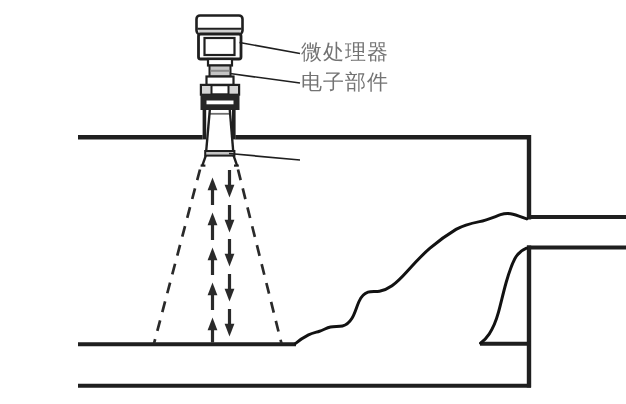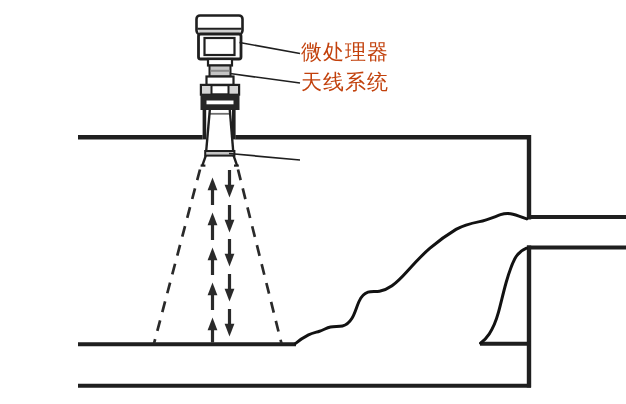--- a/index.html
+++ b/index.html
@@ -9,21 +9,21 @@
     background:#ffffff;
     overflow:hidden;
     font-family:"Liberation Sans","DejaVu Sans",sans-serif;
   }
   .stage svg{position:absolute;left:0;top:0;}
   .callout{
     position:absolute;
     font-family:"Liberation Serif","DejaVu Serif",serif;
     font-size:21px;
     line-height:23px;
-    color:#c2410c;
+    color:#737373;
     letter-spacing:1px;
     white-space:nowrap;
   }
   .callout.microprocessor{left:301px;top:41px;}
   .callout.electronics{left:301px;top:71px;}
   .callout.antenna{left:301px;top:147px;}
 </style>
 </head>
 <body>
 
@@ -141,16 +141,16 @@
 
     <g stroke="#1f1f1f" stroke-width="1.7">
       <line x1="239.5" y1="42.5" x2="300" y2="53.5"></line>
       <line x1="230" y1="73.5" x2="300" y2="83"></line>
       <line x1="229" y1="153.5" x2="300" y2="160"></line>
     </g>
   </svg>
 
   <div class="callout microprocessor">微处理器</div>
 
-  <div class="callout electronics">天线系统</div>
+  <div class="callout electronics">电子部件</div>
 
 
 </div>
 
 </body></html>

